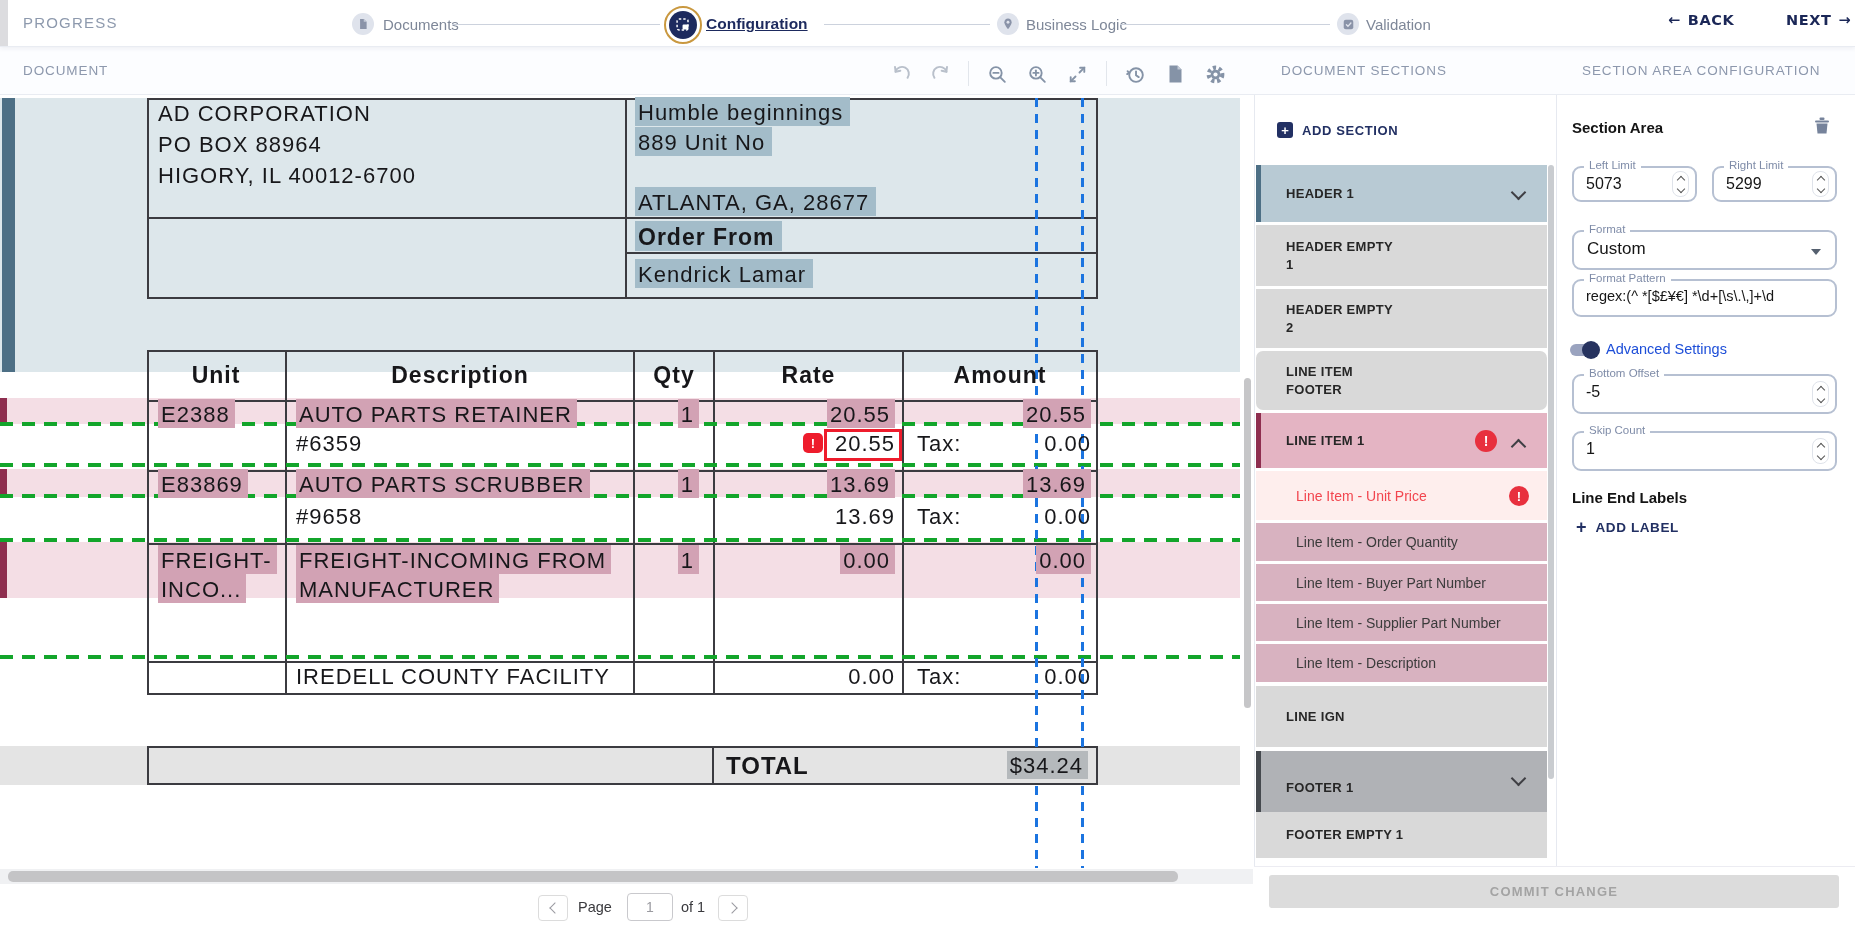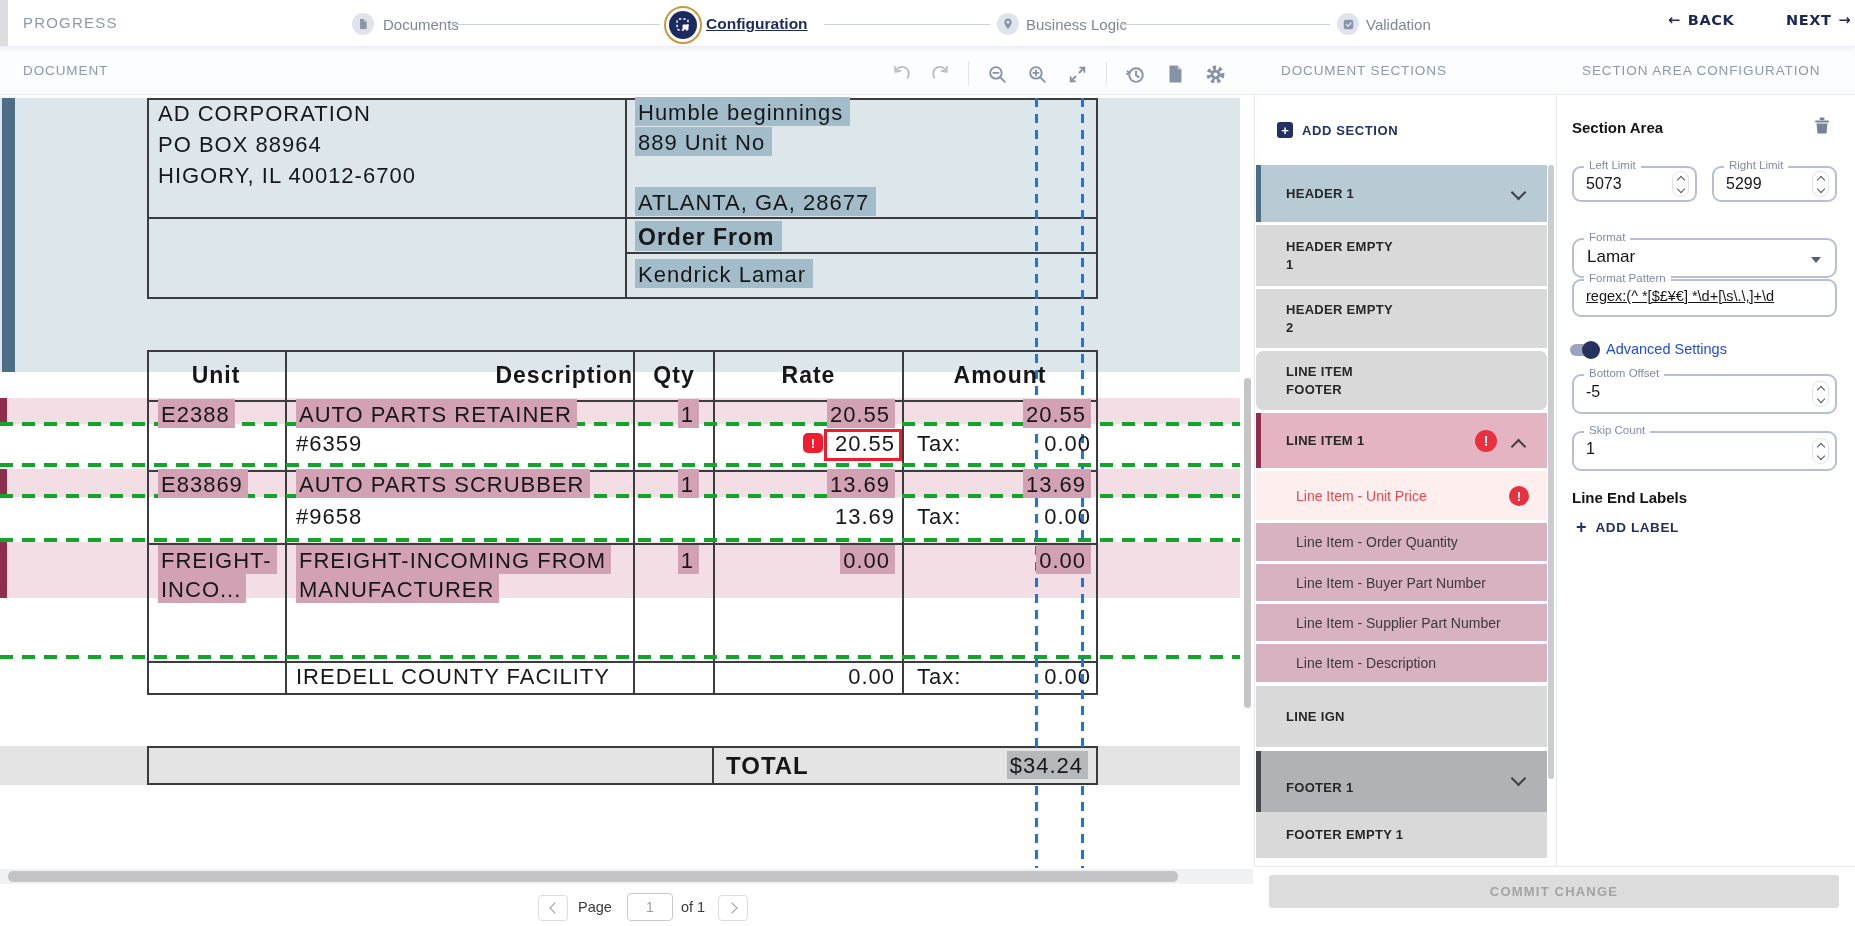--- a/index.html
+++ b/index.html
@@ -287,21 +287,21 @@
   <div class="bline" style="left:285px;top:350px;width:2px;height:345px;"></div>
   <div class="bline" style="left:633px;top:350px;width:2px;height:345px;"></div>
   <div class="bline" style="left:713px;top:350px;width:2px;height:345px;"></div>
   <div class="bline" style="left:902px;top:350px;width:2px;height:345px;"></div>
   <div class="bline" style="left:147px;top:400px;width:951px;height:2px;"></div>
   <div class="bline" style="left:147px;top:470px;width:951px;height:2px;"></div>
   <div class="bline" style="left:147px;top:543px;width:951px;height:2px;"></div>
   <div class="bline" style="left:147px;top:661px;width:951px;height:2px;"></div>
 
   <div class="t dt dtb" style="left:147px;top:362px;width:138px;text-align:center;font-size:23px;">Unit</div>
-  <div class="t dt dtb" style="left:287px;top:362px;width:346px;text-align:right;font-size:23px;">Description</div>
+  <div class="t dt dtb" style="left:287px;top:362px;width:346px;text-align:center;font-size:23px;">Description</div>
   <div class="t dt dtb" style="left:635px;top:362px;width:78px;text-align:center;font-size:23px;">Qty</div>
   <div class="t dt dtb" style="left:715px;top:362px;width:187px;text-align:center;font-size:23px;">Rate</div>
   <div class="t dt dtb" style="left:904px;top:362px;width:192px;text-align:center;font-size:23px;">Amount</div>
 
   <div class="t dt" style="left:158px;top:402px;"><span class="hlp">E2388</span></div>
   <div class="t dt" style="left:296px;top:402px;"><span class="hlp">AUTO PARTS RETAINER</span></div>
   <div class="t dt num" style="left:633px;top:402px;width:66px;"><span class="hlp">1</span></div>
   <div class="t dt num" style="left:713px;top:402px;width:182px;"><span class="hlp">20.55</span></div>
   <div class="t dt num" style="left:902px;top:402px;width:189px;"><span class="hlp">20.55</span></div>
 
@@ -448,29 +448,29 @@
   </div>
   <div class="field" style="left:1712px;top:166px;width:121px;height:32px;">
     <span class="flbl">Right Limit</span>
     <input class="finput" style="width: 60px;" value="5299">
     <div class="stepper">
         <div class="chv up"></div>
         <div class="chv down"></div>
       </div>
   </div>
 
-  <div class="field" style="left:1572px;top:238px;width:261px;height:36px;border-radius:10px;">
+  <div class="field" style="left:1572px;top:230px;width:261px;height:36px;">
     <span class="flbl">Format</span>
-    <span class="t" style="left:13px;top:7px;font-size:17px;color:#161616;">Lamar</span>
+    <span class="t" style="left:13px;top:7px;font-size:17px;color:#161616;">Custom</span>
     <div class="selcaret"></div>
   </div>
 
   <div class="field" style="left:1572px;top:279px;width:261px;height:34px;">
     <span class="flbl">Format Pattern</span>
-    <input class="finput" style="width: 240px; font-size: 14.5px; top: 2px; text-decoration: underline;" value="regex:(^ *[$£¥€] *\d+[\s\.\,]+\d">
+    <input class="finput" style="width: 240px; font-size: 14.5px; top: 2px;" value="regex:(^ *[$£¥€] *\d+[\s\.\,]+\d">
   </div>
 
   <div class="toggle-track" style="left:1570px;top:344px;"></div>
   <div class="toggle-knob" style="left:1582px;top:341px;"></div>
   <span class="t" style="left:1606px;top:341px;font-size:14.5px;color:#1d4ed8;">Advanced Settings</span>
 
   <div class="field" style="left:1572px;top:374px;width:261px;height:36px;">
     <span class="flbl">Bottom Offset</span>
     <input class="finput" style="width: 180px;" value="-5">
     <div class="stepper">

